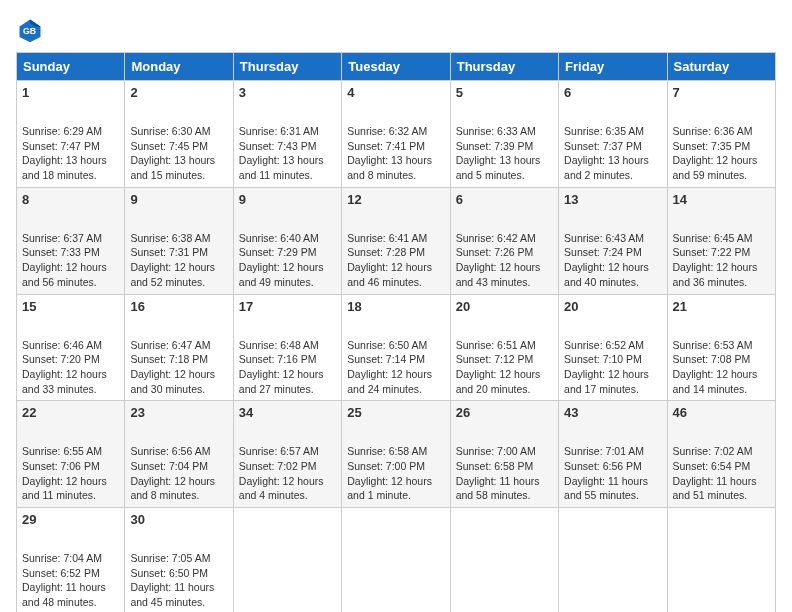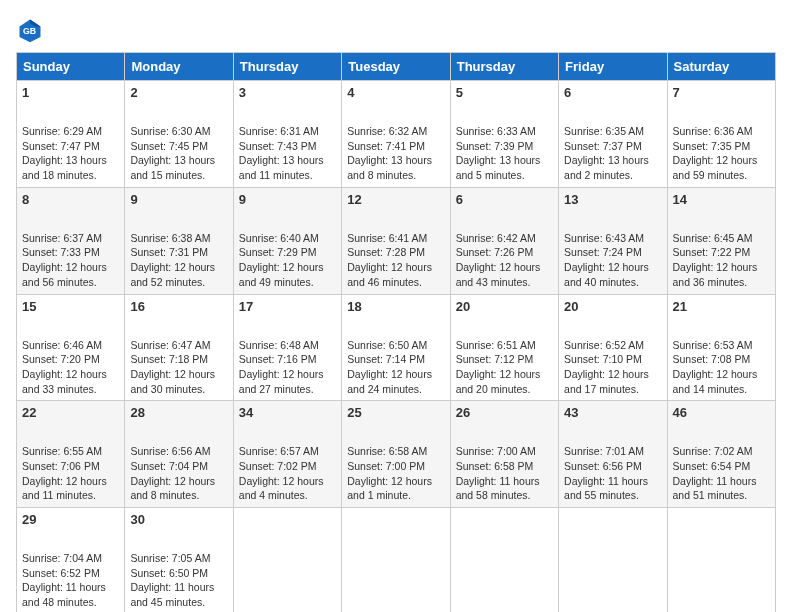--- a/index.html
+++ b/index.html
@@ -274,21 +274,21 @@
       <tr>
         <td>
           <span class="day-number">22</span>
           <div class="cell-content">
             Sunrise: 6:55 AM<br>
             Sunset: 7:06 PM<br>
             Daylight: 12 hours and 11 minutes.
           </div>
         </td>
         <td>
-          <span class="day-number">28</span>
+          <span class="day-number">23</span>
           <div class="cell-content">
             Sunrise: 6:56 AM<br>
             Sunset: 7:04 PM<br>
             Daylight: 12 hours and 8 minutes.
           </div>
         </td>
         <td>
           <span class="day-number">34</span>
           <div class="cell-content">
             Sunrise: 6:57 AM<br>

